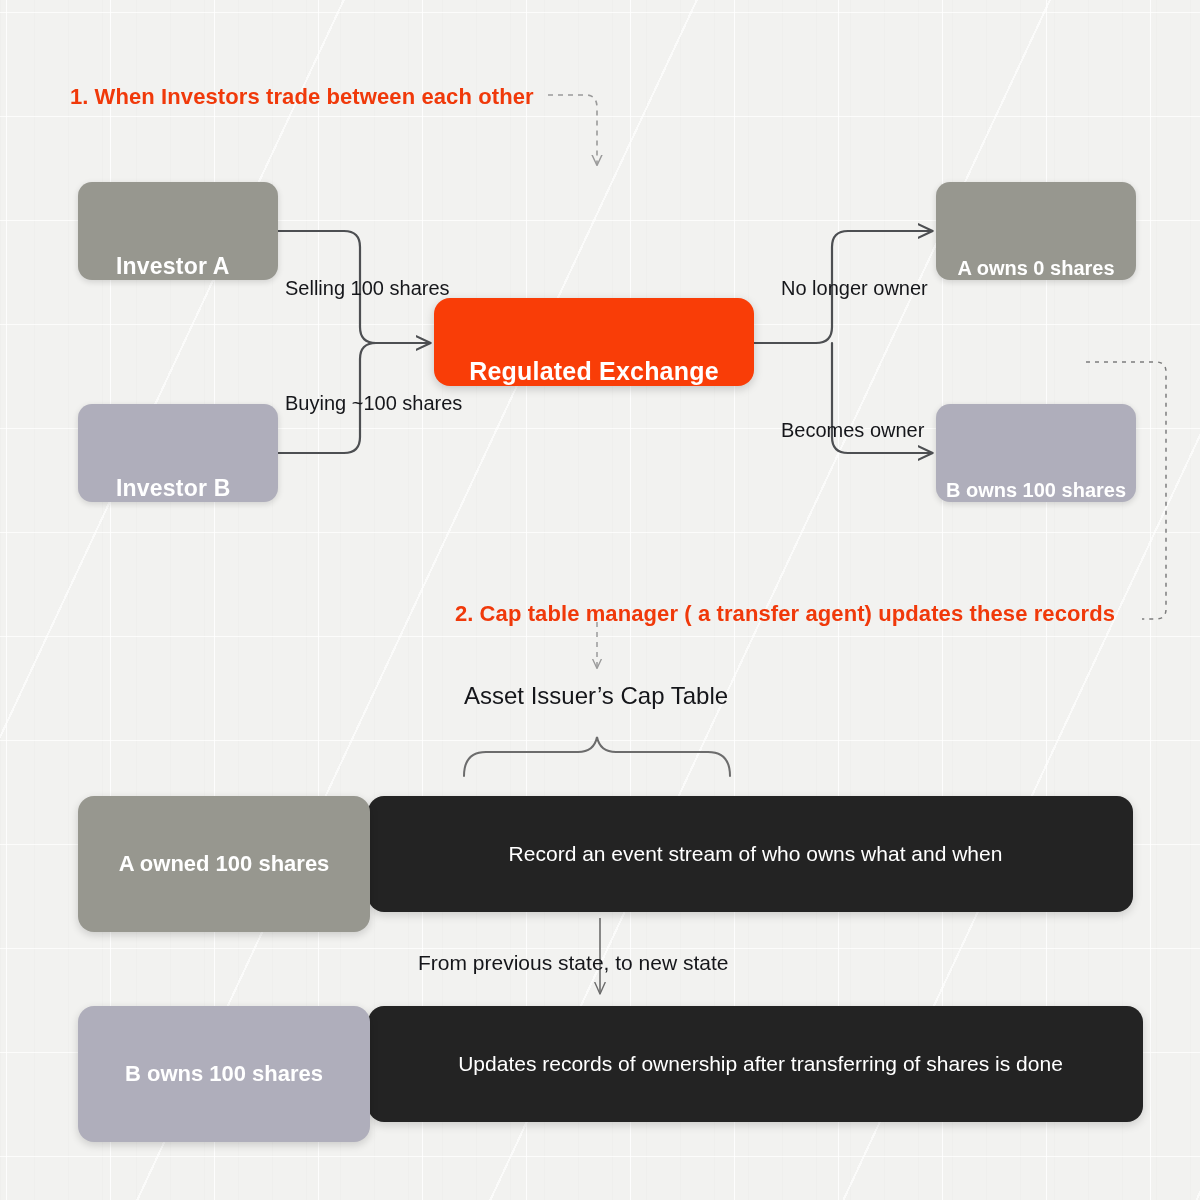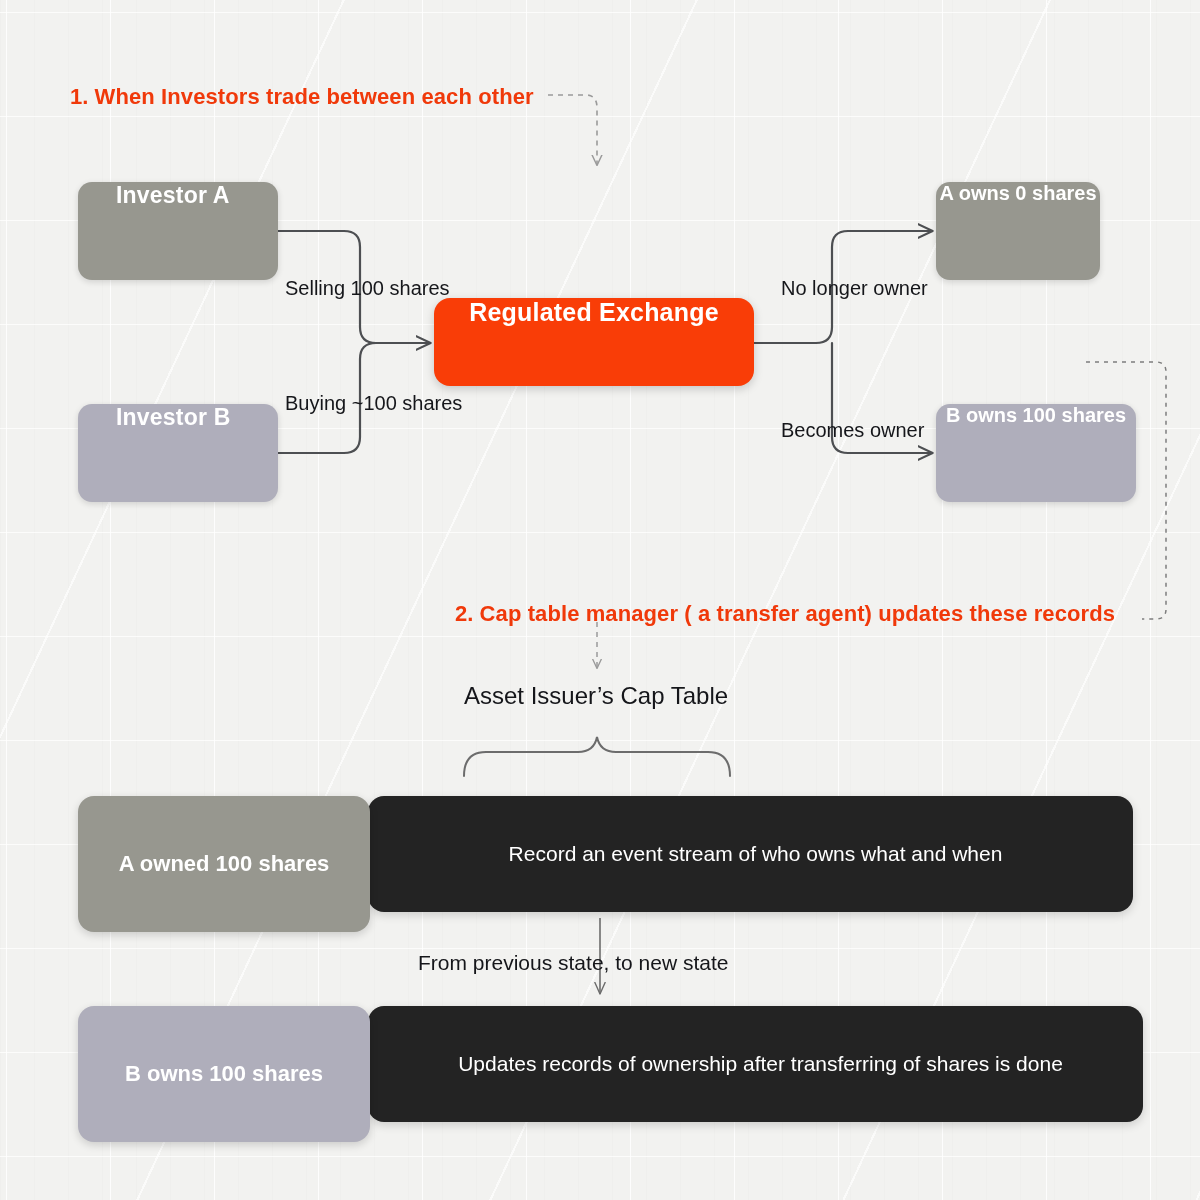--- a/index.html
+++ b/index.html
@@ -47,34 +47,34 @@
     position: absolute;
     inset: 0;
     width: 1200px;
     height: 1200px;
     pointer-events: none;
   }
 
   .node {
     position: absolute;
     display: flex;
-    align-items: flex-start;
+    align-items: flex-end;
     box-sizing: border-box;
     border-radius: 14px;
     color: #ffffff;
     font-weight: bold;
   }
   .node-grey  { background: #97978f; box-shadow: 0 2px 6px rgba(0,0,0,.14); }
   .node-purple{ background: #afaebb; box-shadow: 0 2px 6px rgba(0,0,0,.14); }
   .node-orange{ background: #f93d07; box-shadow: 0 3px 10px rgba(0,0,0,.18); }
 
   #investor-a { left: 78px;  top: 182px; width: 200px; height: 98px;  padding-left: 38px; font-size: 23px; letter-spacing: .2px; }
   #investor-b { left: 78px;  top: 404px; width: 200px; height: 98px;  padding-left: 38px; font-size: 23px; letter-spacing: .2px; }
   #exchange   { left: 434px; top: 298px; width: 320px; height: 88px;  justify-content: center; font-size: 25px; border-radius: 16px; letter-spacing: .2px; }
-  #a-owns-0   { left: 936px; top: 182px; width: 164px; height: 98px;  justify-content: center; font-size: 20px; }
+  #a-owns-0   { left: 936px; top: 182px; width: 200px; height: 98px;  justify-content: center; font-size: 20px; }
   #b-owns-100 { left: 936px; top: 404px; width: 200px; height: 98px;  justify-content: center; font-size: 20px; }
 
   .edge-label {
     position: absolute;
     font-size: 20px;
     color: #15161a;
     font-weight: normal;
     white-space: nowrap;
   }
   #lbl-selling  { left: 285px; top: 277px; }

